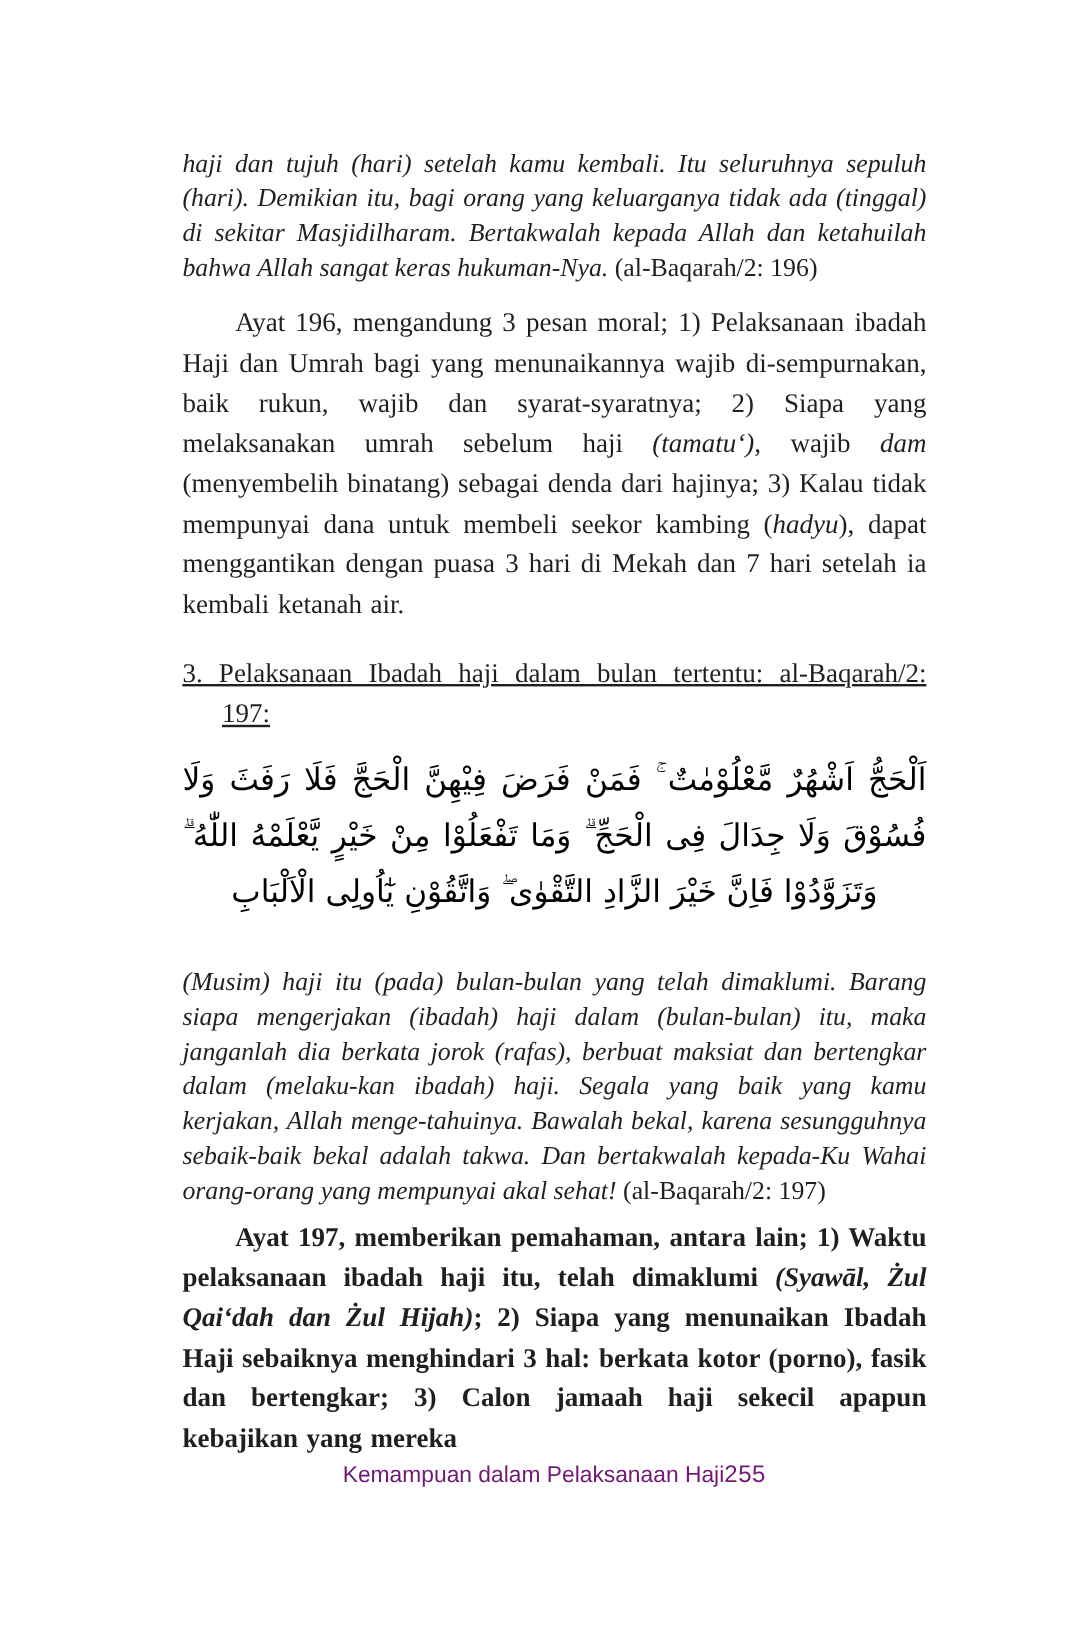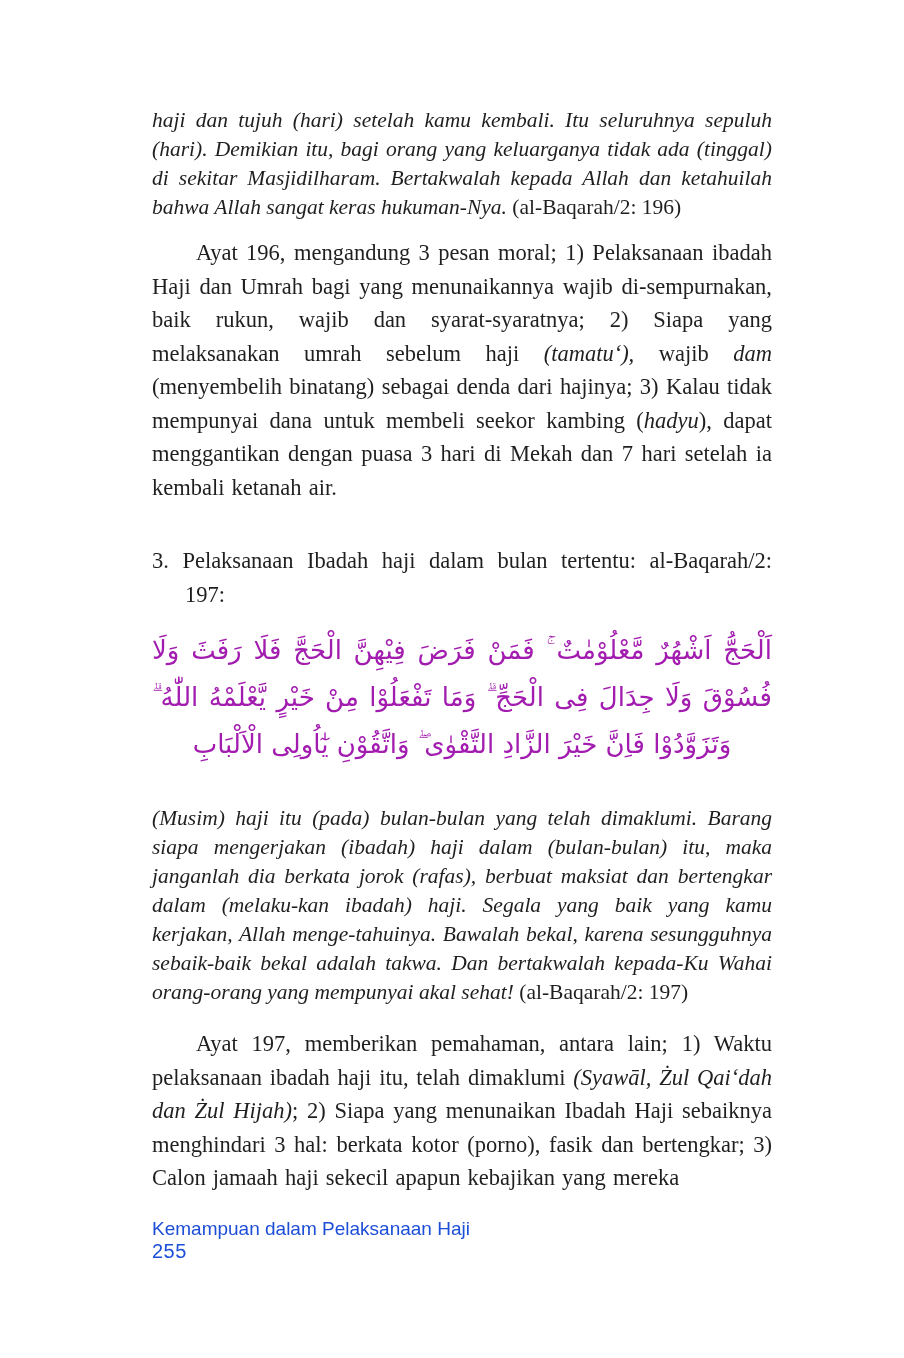--- a/index.html
+++ b/index.html
@@ -14,72 +14,72 @@
     height: 1358px;
     margin: 0 auto;
     background: #ffffff;
     font-family: "Liberation Serif", serif;
     color: #1f1f1f;
     overflow: hidden;
   }
   .content {
     position: absolute;
     left: 152px;
-    top: 106px;
+    top: 122px;
     width: 620px;
   }
   p { margin: 0; }
   .quote {
     font-size: 21.5px;
     line-height: 29px;
     text-align: justify;
   }
   .quote .seg { font-style: italic; }
   .quote .seg.upright { font-style: normal; }
   .para {
     font-size: 22.5px;
     line-height: 33.5px;
     text-align: justify;
     word-spacing: 1.5px;
   }
   .para .seg.italic { font-style: italic; }
   .indent { text-indent: 44px; }
   .m-ayat196 { margin-top: 14px; }
   .heading {
-    margin-top: 40px;
+    margin-top: 24px;
     font-size: 22.5px;
     line-height: 33.5px;
     text-align: justify;
     word-spacing: 1.5px;
     padding-left: 33px;
     text-indent: -33px;
+    text-decoration: underline;
   }
   .arabic {
     margin-top: 16px;
     direction: rtl;
     font-family: "DejaVu Sans", sans-serif;
     font-size: 26px;
     line-height: 47px;
     text-align: justify;
     text-align-last: center;
-    color: #a21caf;
+    color: #000000;
   }
   .m-quote197 { margin-top: 36px; }
-  .m-ayat197 { margin-top: 20px; }
+  .m-ayat197 { margin-top: 7px; font-weight: bold; }
   .footer {
     position: absolute;
     left: 152px;
     top: 1218px;
     width: 620px;
     display: flex;
     justify-content: center;
     align-items: baseline;
     font-family: "Liberation Sans", sans-serif;
-    color: #1d4ed8;
-    flex-direction: column;
+    color: #701a75;
   }
   .footer-title { font-size: 19px; }
   .page-number { font-size: 20px; letter-spacing: 0.5px; }
 </style>
 </head>
 <body>
 
 <div class="page">
   <main class="content">
 

